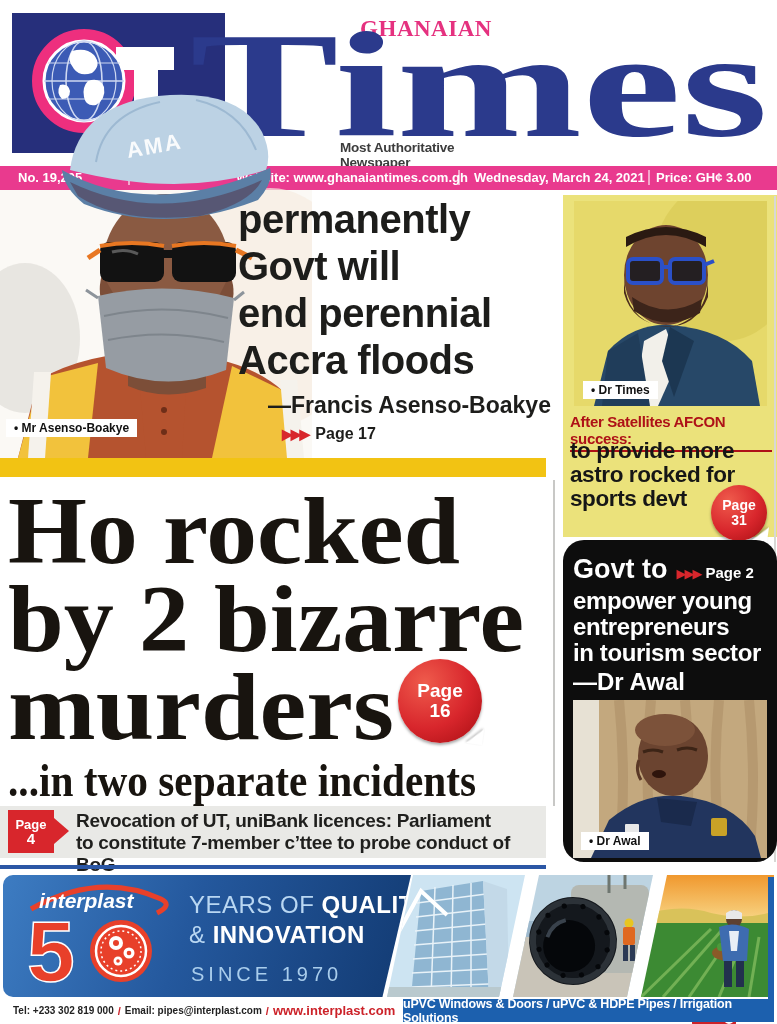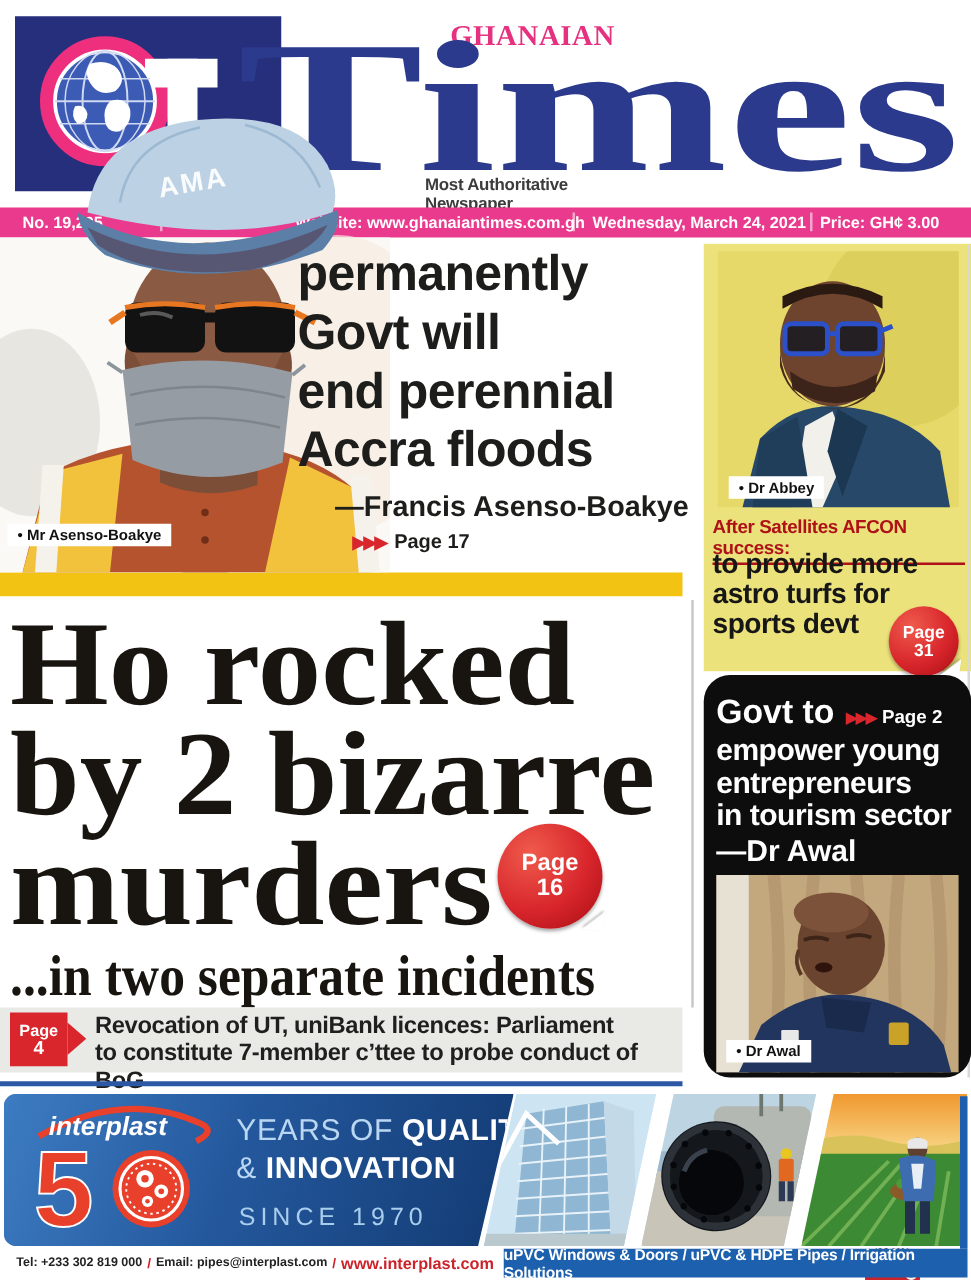--- a/index.html
+++ b/index.html
@@ -203,25 +203,25 @@
       <ellipse cx="92" cy="74" rx="42" ry="50" fill="#6e442f"></ellipse>
       <path d="M50,74 Q50,110 76,122 Q96,130 112,120 Q134,108 134,76 L134,96 Q122,126 92,126 Q58,122 50,92 Z" fill="#4a2c1c"></path>
       <path d="M58,96 Q92,120 128,98 L126,112 Q94,132 60,110 Z" fill="#3c241a"></path>
       <path d="M52,46 Q92,22 132,46 L132,36 Q92,16 52,36 Z" fill="#2a1a12"></path>
 
       <rect x="54" y="58" width="34" height="24" rx="5" fill="#241f22" stroke="#2b50c8" stroke-width="4"></rect>
       <rect x="96" y="58" width="34" height="24" rx="5" fill="#241f22" stroke="#2b50c8" stroke-width="4"></rect>
       <line x1="88" y1="66" x2="96" y2="66" stroke="#2b50c8" stroke-width="4"></line>
       <line x1="130" y1="64" x2="140" y2="60" stroke="#2b50c8" stroke-width="4"></line>
     </svg>
-    <div class="photo-caption" style="position:absolute;left:20px;top:186px;">• Dr Abbey</div>
+    <div class="photo-caption" style="position:absolute;left:20px;top:186px;">• Dr Times</div>
     <div class="afcon-kicker">After Satellites AFCON success:</div>
     <div class="afcon-head">
       <div>to provide more</div>
-      <div>astro turfs for</div>
+      <div>astro rocked for</div>
       <div>sports devt</div>
     </div>
     <div class="badge badge31">
       <span>Page</span>
       <span>31</span>
     </div>
   </div>
 
   <div class="abs gold-bar"></div>
 

